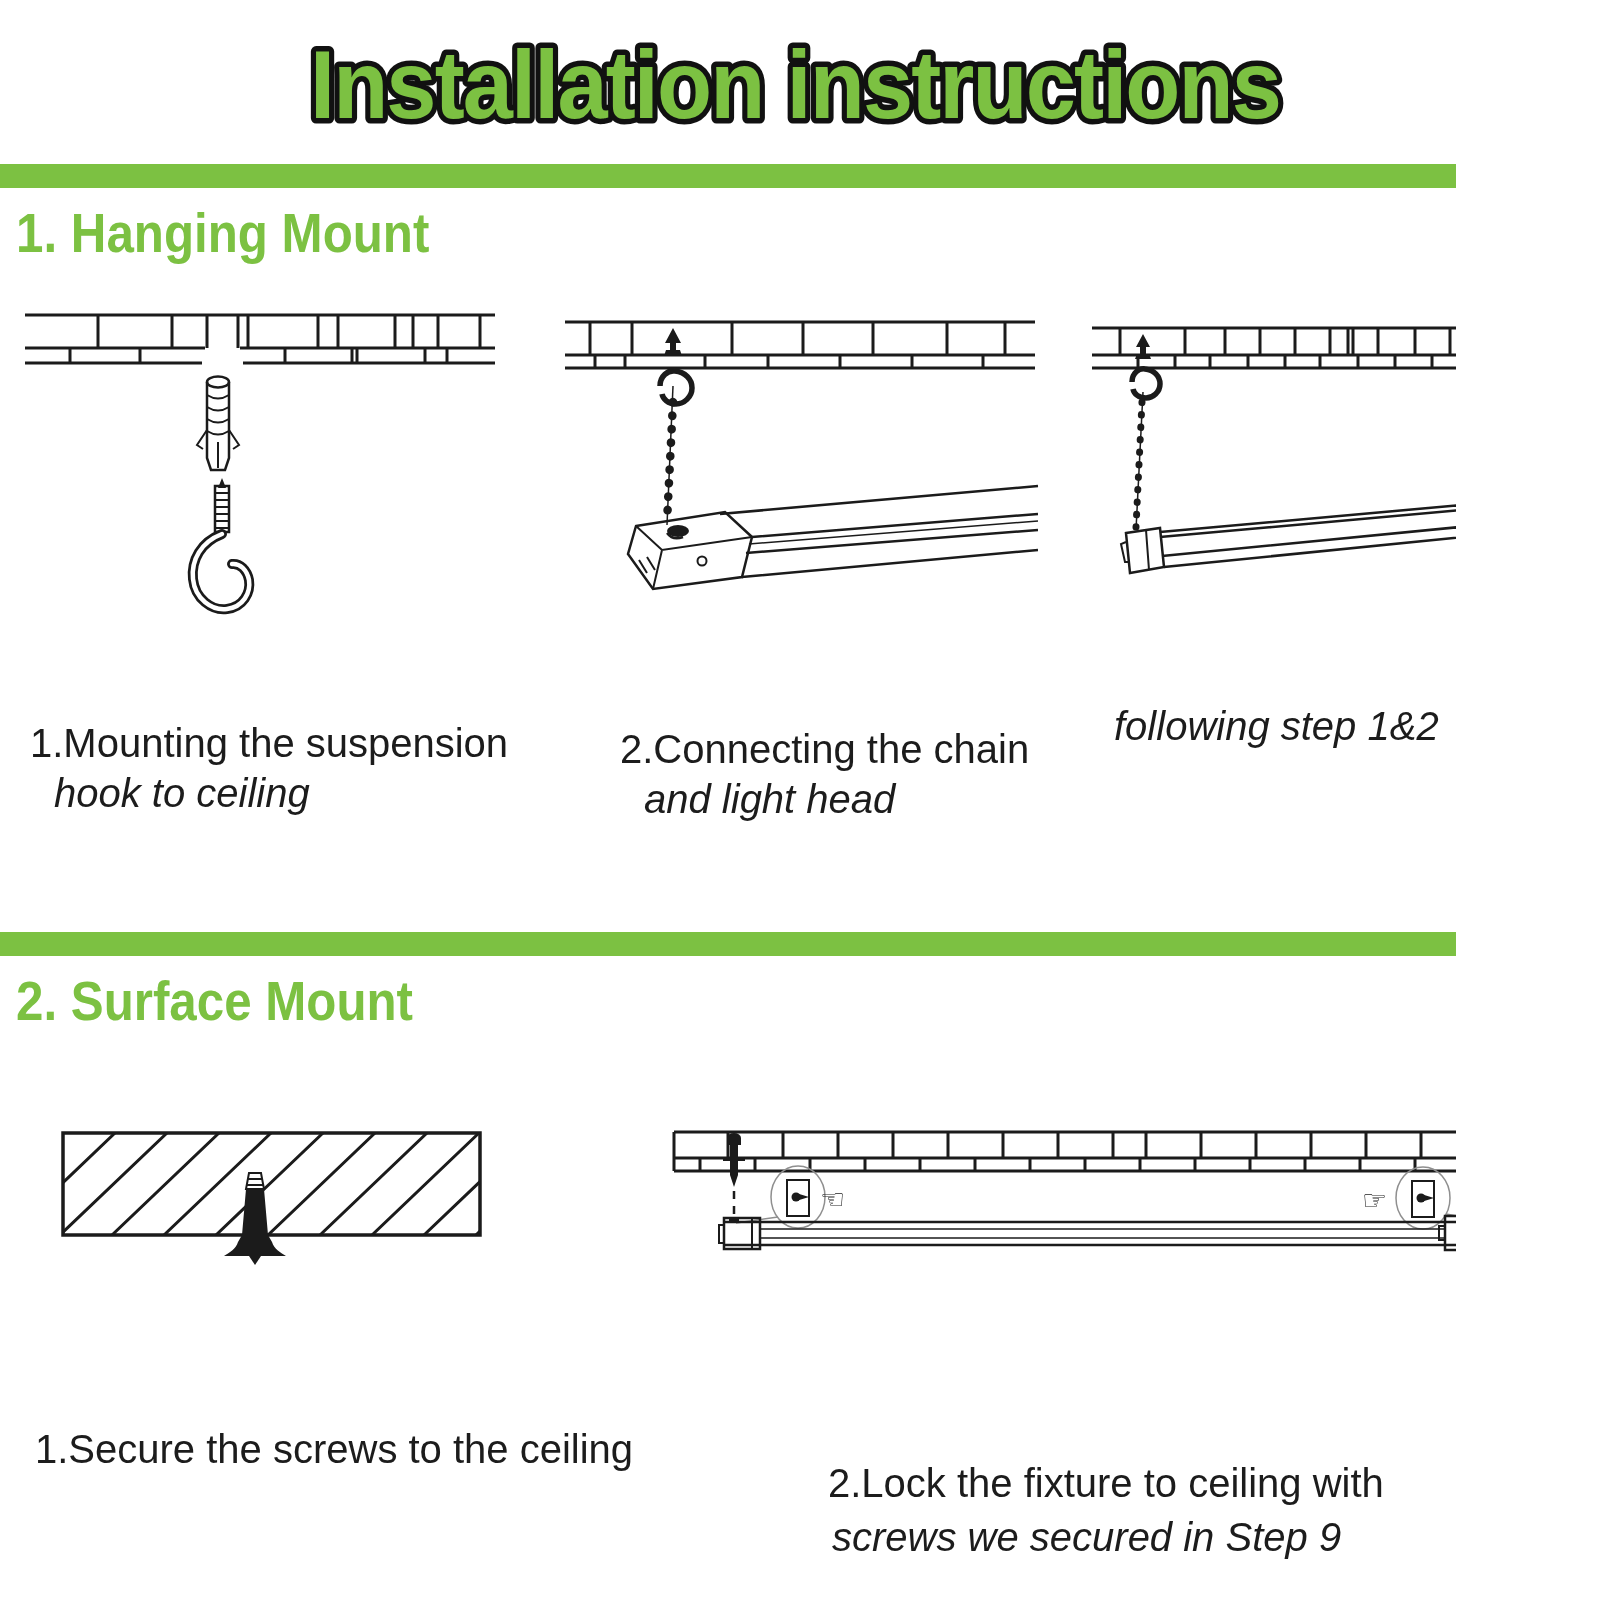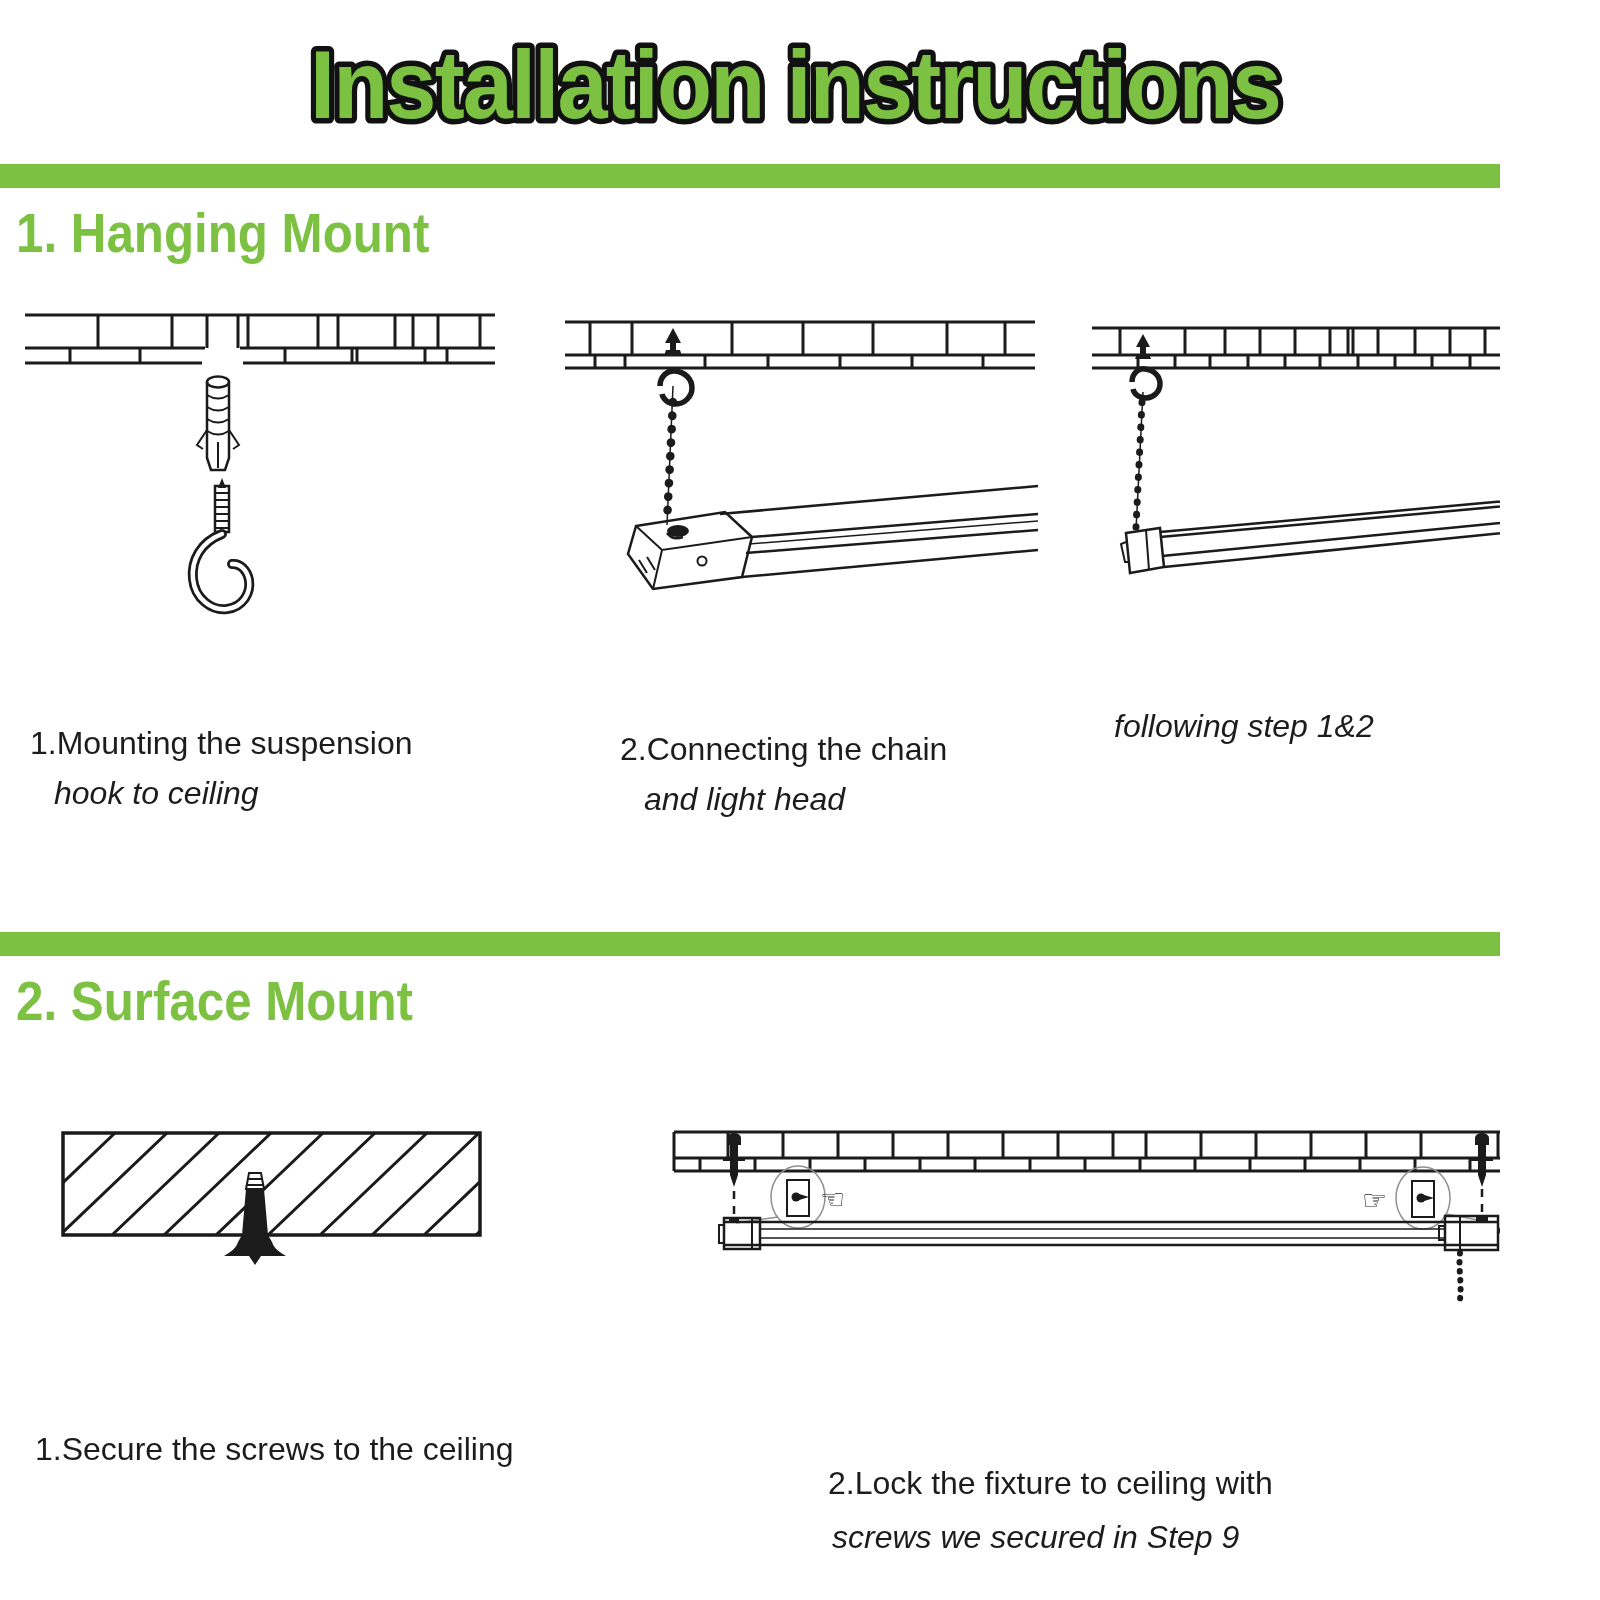--- a/index.html
+++ b/index.html
@@ -1,35 +1,35 @@
 <!DOCTYPE html>
 <html style="--green: #7cc142; --ink: #1b1b1b; --outline: #111111;"><head>
 <meta charset="utf-8">
 <style>
   :root { --green:#7cc142; --ink:#1b1b1b; --outline:#111111; }
   html,body { margin:0; padding:0; background:#ffffff; }
   .page { position:relative; width:1456px; height:1600px; background:#fff; overflow:hidden;
-          font-family:"Liberation Sans", sans-serif; color:#1c1c1c;padding-left:44px; }
+          font-family:"Liberation Sans", sans-serif; color:#1c1c1c; }
 
   .title-svg { position:absolute; left:0; top:18px; }
   .title-text { font-family:"Liberation Sans", sans-serif; font-weight:bold; font-size:96px;
                 fill:var(--green); stroke:var(--outline); stroke-width:11px;
                 stroke-linejoin:round; paint-order:stroke; letter-spacing:-2px; }
 
   .bar { position:absolute; left:0; width:1600px; height:24px; background:var(--green); }
   .bar1 { top:164px; } .bar2 { top:932px; }
 
   .section-heading { position:absolute; left:16px; margin:0; font-weight:bold; font-size:56px;
                      color:var(--green); transform:scaleX(.88); transform-origin:left top;
                      white-space:nowrap; }
   .h1pos { top:200px; } .h2pos { top:968px; }
 
   .diagram { position:absolute; }
 
-  .caption { position:absolute; font-size:32px; line-height:50px; color:#1c1c1c; }
+  .caption { position:absolute; font-size:40px; line-height:50px; color:#1c1c1c; }
   .caption .l2 { display:block; padding-left:24px;font-style:italic; }
   .cap-s2-2 { line-height:54px; }
   .cap-s2-2 .l2 { padding-left:4px; }
 
   
   .s3  { stroke:var(--ink); stroke-width:3;   fill:none; }
   .s25 { stroke:var(--ink); stroke-width:2.5; fill:none; }
   .s2  { stroke:var(--ink); stroke-width:2;   fill:none; }
   .s15 { stroke:var(--ink); stroke-width:1.5; fill:none; }
   .s5  { stroke:var(--ink); stroke-width:5.5; fill:none; }

